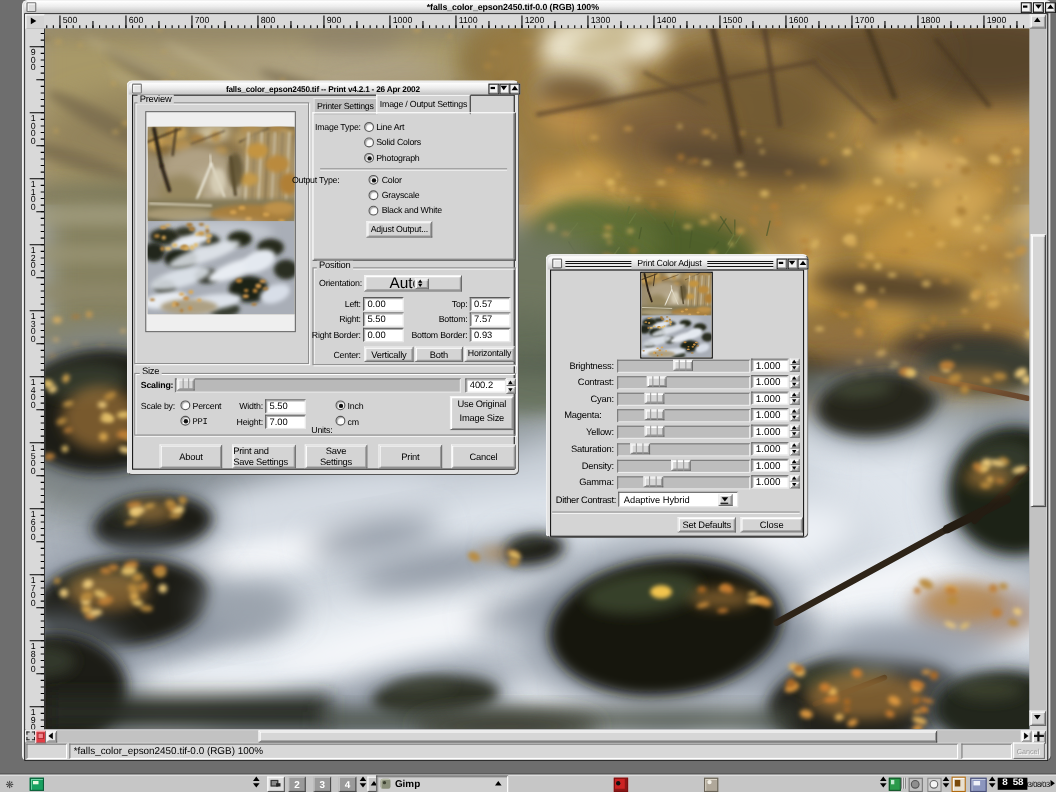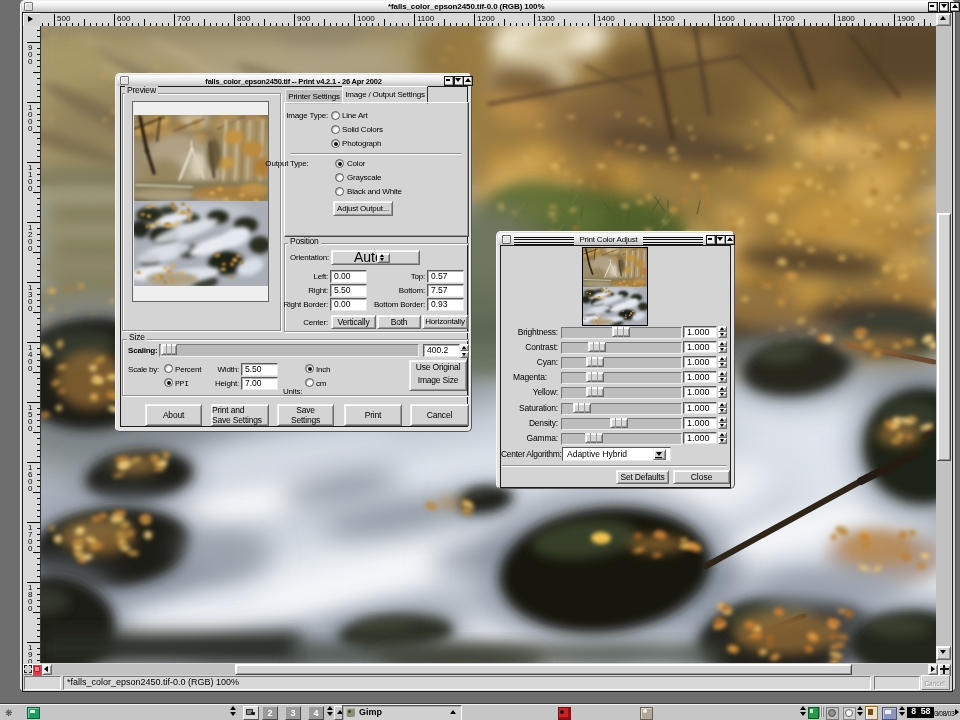--- a/index.html
+++ b/index.html
@@ -1690,21 +1690,21 @@
 <div class="abs lbl" style="left:0;top:188px;width:57px;text-align:right;font-size:8.5px;letter-spacing:-0.2px">Gamma:</div>
 <div class="abs" style="left:60px;top:187px;width:119px;height:10px;background:#bdbdbd;border:1px solid;border-color:#777 #eee #eee #777"></div>
 <div class="abs bout2" style="left:84px;top:187px;width:16px;height:8px;background:#d6d6d6"></div>
 <div class="abs" style="left:89px;top:187px;width:1px;height:10px;background:#999"></div>
 <div class="abs" style="left:95px;top:187px;width:1px;height:10px;background:#999"></div>
 <div class="abs entry" style="left:182px;top:186px;width:29px;height:10px;font-size:9px;line-height:10px">1.000</div>
 <div class="abs bout2" style="left:217px;top:186px;width:7px;height:4px"></div>
 <div class="abs" style="left:218.5px;top:187px;width:0;height:0;border-left:2.5px solid transparent;border-right:2.5px solid transparent;border-bottom:3px solid #000"></div>
 <div class="abs bout2" style="left:217px;top:191.5px;width:7px;height:4px"></div>
 <div class="abs" style="left:218.5px;top:193px;width:0;height:0;border-left:2.5px solid transparent;border-right:2.5px solid transparent;border-top:3px solid #000"></div>
-<div class="abs lbl" style="left:0px;top:204px;width:59px;text-align:right;font-size:8.5px;letter-spacing:-0.3px;white-space:nowrap">Center Algorithm:</div>
+<div class="abs lbl" style="left:0px;top:204px;width:59px;text-align:right;font-size:8.5px;letter-spacing:-0.3px;white-space:nowrap">Dither Contrast:</div>
 <div class="abs" style="left:61px;top:201px;width:103px;height:12px;background:#fff;border:1px solid;border-color:#555 #e8e8e8 #e8e8e8 #555;font-size:8.5px;line-height:12px;padding-left:4px">Adaptive Hybrid</div>
 <div class="abs bout2" style="left:152px;top:203px;width:11px;height:9px"></div>
 <div class="abs" style="left:154.5px;top:206px;width:0;height:0;border-left:3px solid transparent;border-right:3px solid transparent;border-top:4px solid #000"></div>
 <div class="abs" style="left:154px;top:211px;width:7px;height:1px;background:#000"></div>
 <div class="abs" style="left:1px;top:219px;width:225px;height:1px;background:#909090;box-shadow:0 1px 0 #fff"></div>
 <div class="abs bout2" style="left:115px;top:224px;width:51px;height:12px;text-align:center;font-size:8.5px;letter-spacing:-0.2px;line-height:12px">Set Defaults</div>
 <div class="abs bout2" style="left:172px;top:224px;width:55px;height:12px;text-align:center;font-size:8.5px;line-height:12px">Close</div>
 </div>
 </div>
 

